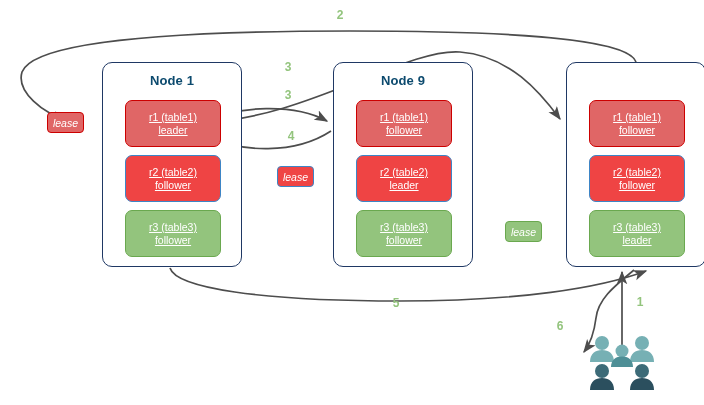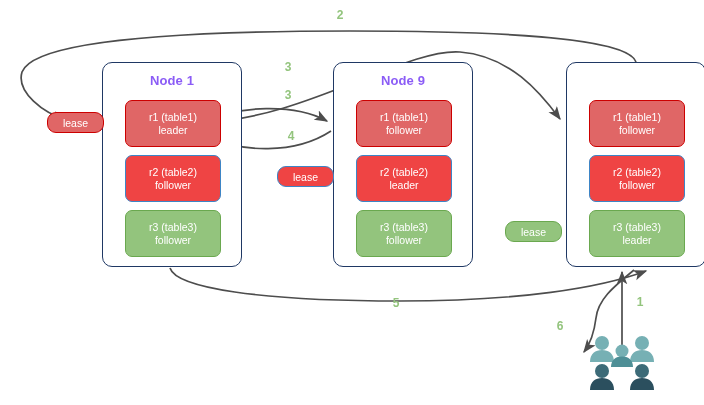--- a/index.html
+++ b/index.html
@@ -38,21 +38,21 @@
     top: 62px;
   }
   .node-title {
     position: absolute;
     top: 10px;
     left: 0;
     right: 0;
     text-align: center;
     font-size: 13px;
     font-weight: bold;
-    color: #8b5cf6;
+    color: #0c4a6e;
     letter-spacing: .1px;
   }
   #node-1 { left: 102px; }
   #node-2 { left: 333px; }
   #node-3 { left: 566px; }
 
   
   .replica {
     position: absolute;
     left: 22px;
@@ -61,42 +61,44 @@
     box-sizing: border-box;
     border-radius: 7px;
     display: flex;
     flex-direction: column;
     align-items: center;
     justify-content: center;
     color: #ffffff;
     font-size: 10.5px;
     line-height: 13px;
     text-align: center;
+    text-decoration: underline;
   }
   .replica .l1, .replica .l2 { display: block; }
   .r-slot-0 { top: 37px; }
   .r-slot-1 { top: 92px; }
   .r-slot-2 { top: 147px; }
 
   .c-red   { background: #e06666; border: 1.6px solid #cc0000; }
   .c-blue  { background: #ef4444; border: 1.6px solid #3d85c6; }
   .c-green { background: #93c47d; border: 1.6px solid #6aa84f; }
 
   
   .lease {
     position: absolute;
     box-sizing: border-box;
-    border-radius: 9px;
+    border-radius: 4px;
     color: #ffffff;
     font-size: 10.5px;
     display: flex;
     align-items: center;
     justify-content: center;
     height: 21px;
-    width: 57px;
+    width: 37px;
+    font-style: italic;
   }
   #lease-1 { left: 47px;  top: 112px; }
   #lease-2 { left: 277px; top: 166px; }
   #lease-3 { left: 505px; top: 221px; }
 
   
   .steplabel {
     position: absolute;
     color: #93c47d;
     font-size: 12px;

